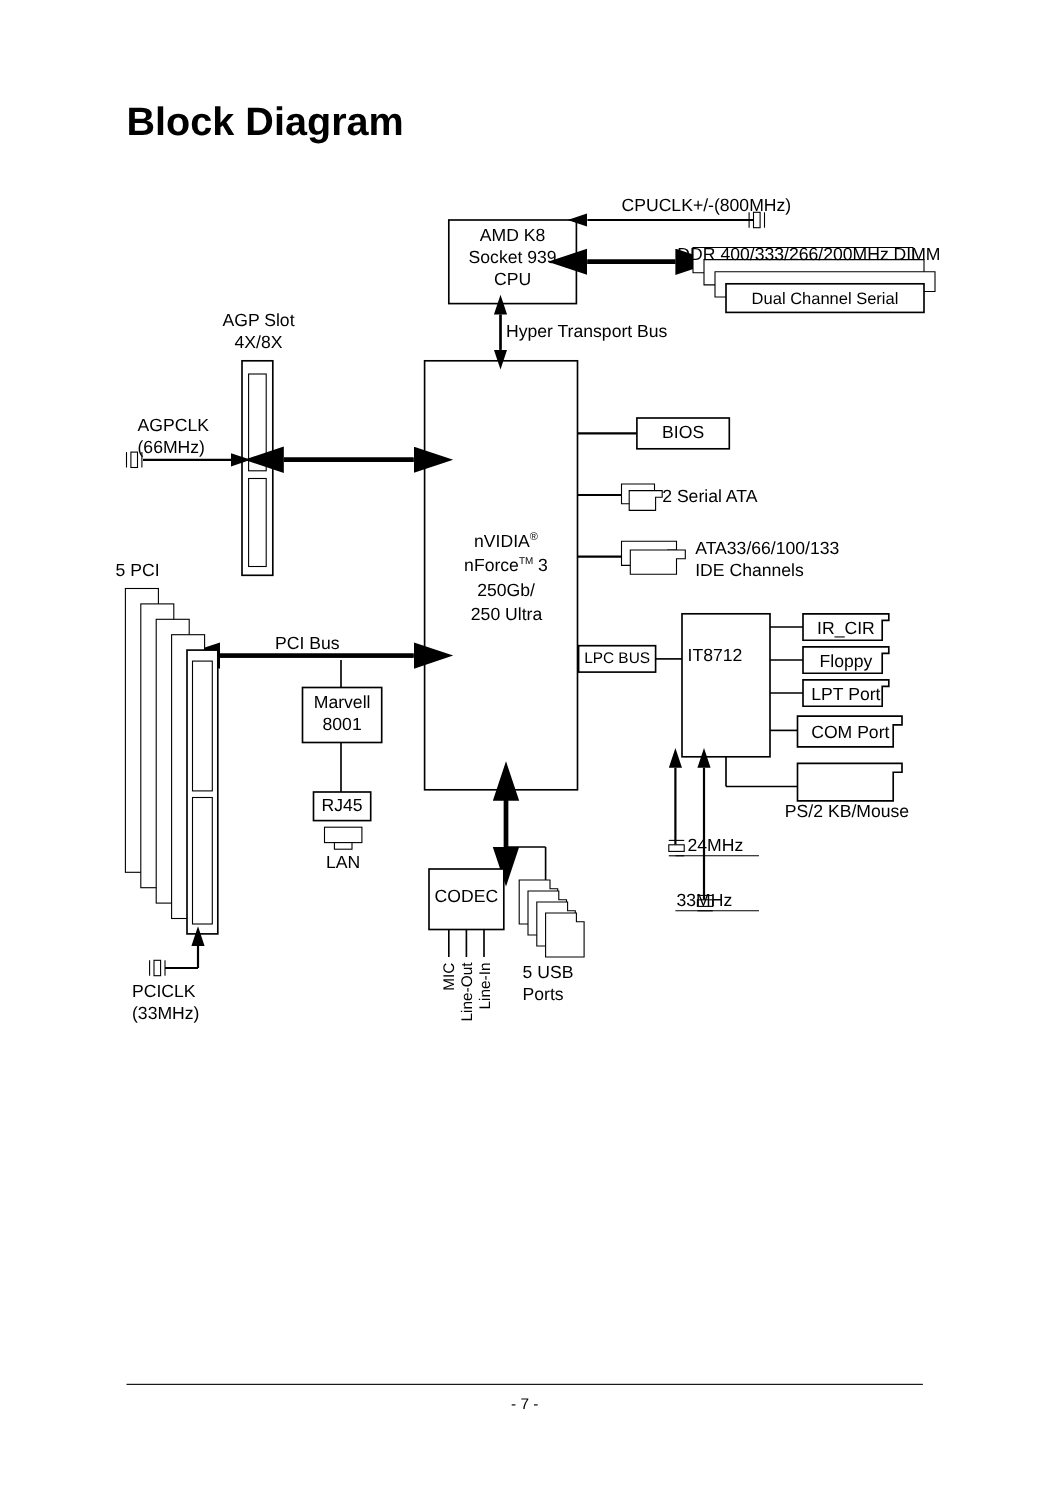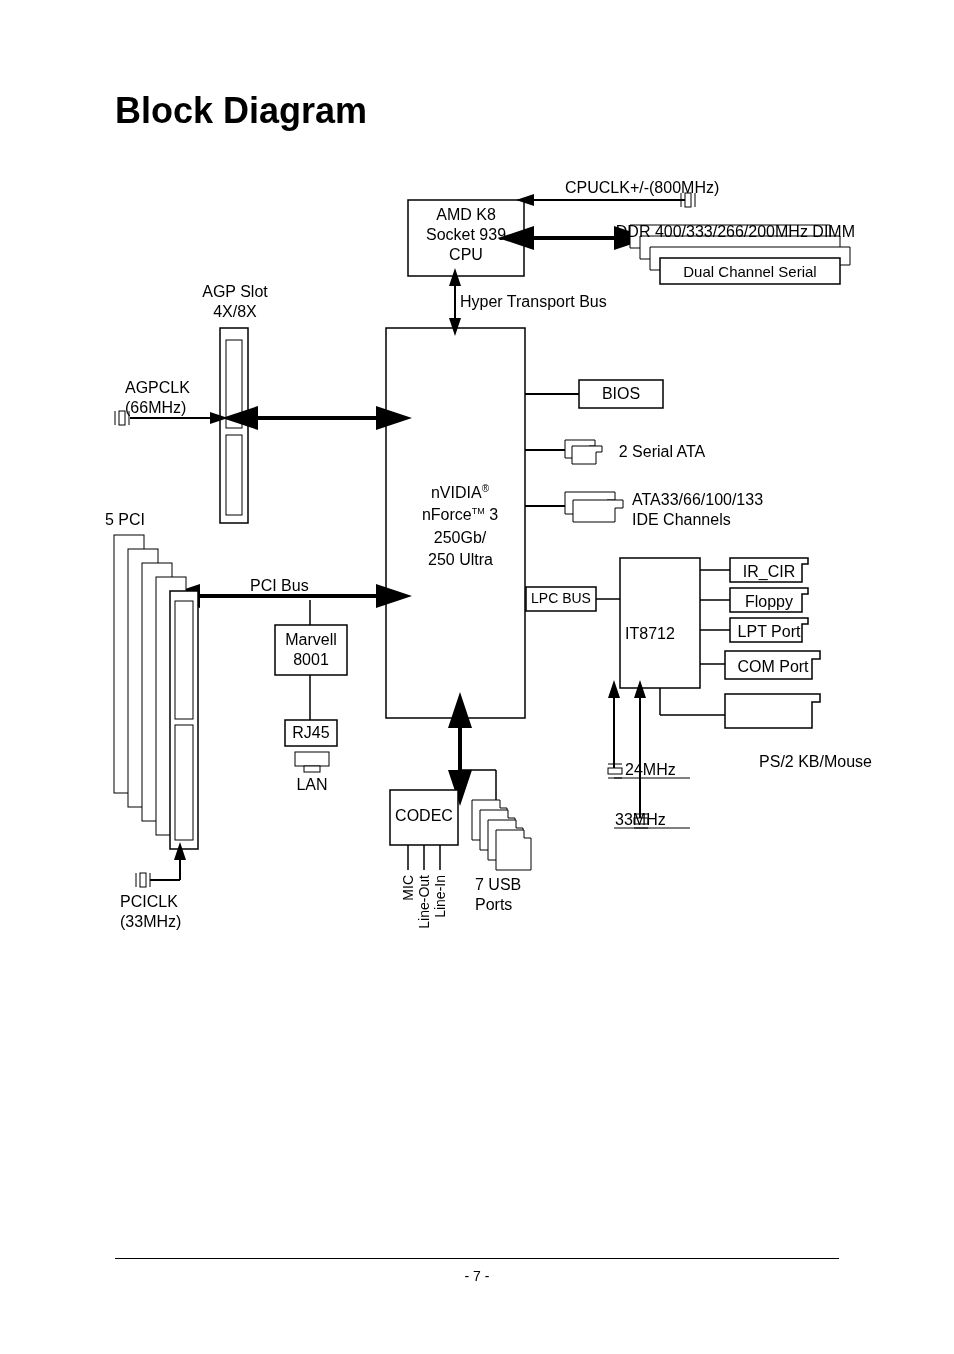--- a/index.html
+++ b/index.html
@@ -225,61 +225,61 @@
     <span>nVIDIA</span><span style="font-size:10px; vertical-align:super;">®</span>
   </div>
   <div class="label" style="left:410px; top:505px; width:100px;">
     <span>nForce</span><span style="font-size:9px; vertical-align:super;">TM</span><span> 3</span>
   </div>
   <div class="label" style="left:420px; top:528px; width:80px;">250Gb/</div>
   <div class="label" style="left:418px; top:550px; width:85px;">250 Ultra</div>
 
   <div class="label" style="left:581px; top:384px; width:80px;text-align:center;">BIOS</div>
 
-  <div class="label" style="left:602px; top:442px; width:120px; text-align:center;">2 Serial ATA</div>
+  <div class="label" style="left:602px; top:442px; width:120px; text-align:left;">2 Serial ATA</div>
 
   <div class="label" style="left:632px; top:490px; width:170px; text-align:left;">ATA33/66/100/133</div>
   <div class="label" style="left:632px; top:510px; width:170px; text-align:left;">IDE Channels</div>
 
   <div class="label" style="left:105px; top:510px; width:60px; text-align:left;">5 PCI</div>
 
   <div class="label" style="left:250px; top:576px; width:80px; text-align:left;">PCI Bus</div>
 
   <div class="label" style="left:527px; top:589px; width:68px; font-size:14px;">LPC BUS</div>
 
   <div class="label" style="left:280px; top:630px; width:62px;">Marvell</div>
   <div class="label" style="left:280px; top:650px; width:62px;">8001</div>
 
   <div class="label" style="left:287px; top:723px; width:48px;">RJ45</div>
   <div class="label" style="left:290px; top:775px; width:44px;">LAN</div>
 
-  <div class="label" style="left:622px; top:624px; width:56px;">IT8712</div>
+  <div class="label" style="left:622px; top:587px; width:56px;">IT8712</div>
 
   <div class="label" style="left:732px; top:562px; width:74px;">IR_CIR</div>
   <div class="label" style="left:732px; top:592px; width:74px;">Floppy</div>
   <div class="label" style="left:732px; top:622px; width:74px;">LPT Port</div>
   <div class="label" style="left:730px; top:657px; width:86px;">COM Port</div>
-  <div class="label" style="left:700px; top:752px; width:140px; text-align:right;margin-left:32px;">PS/2 KB/Mouse</div>
+  <div class="label" style="left:700px; top:729px; width:140px; text-align:center;">PS/2 KB/Mouse</div>
 
   <div class="label" style="left:625px; top:760px; width:70px; text-align:left;">24MHz</div>
   <div class="label" style="left:615px; top:810px; width:70px; text-align:left;">33MHz</div>
 
   <svg class="diagram" style="pointer-events:none;">
     <line x1="614" y1="778" x2="690" y2="778" stroke="#000" stroke-width="1"></line>
     <line x1="614" y1="828" x2="690" y2="828" stroke="#000" stroke-width="1"></line>
   </svg>
 
   <div class="label" style="left:391px; top:806px; width:66px;">CODEC</div>
 
   <div class="label" style="left:120px; top:892px; width:80px; text-align:left;">PCICLK</div>
   <div class="label" style="left:120px; top:912px; width:80px; text-align:left;">(33MHz)</div>
 
   <div class="vlabel" style="left:400px; top:875px;">MIC</div>
   <div class="vlabel" style="left:416px; top:875px;">Line-Out</div>
   <div class="vlabel" style="left:432px; top:875px;">Line-In</div>
 
-  <div class="label" style="left:475px; top:875px; width:70px; text-align:left;">7 USB</div>
+  <div class="label" style="left:475px; top:875px; width:70px; text-align:left;">5 USB</div>
   <div class="label" style="left:475px; top:895px; width:70px; text-align:left;">Ports</div>
 
   <div class="footer-rule"></div>
   <div class="page-num">- 7 -</div>
 
 </div>
 
 </body></html>

